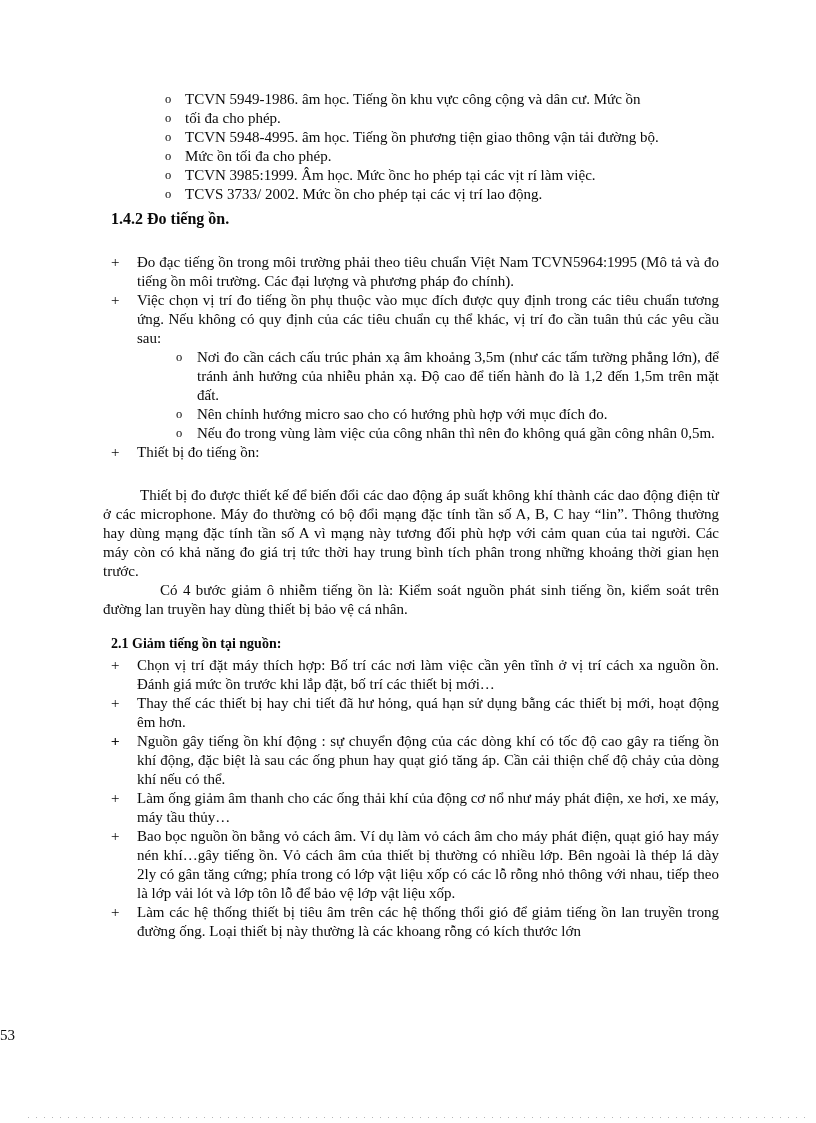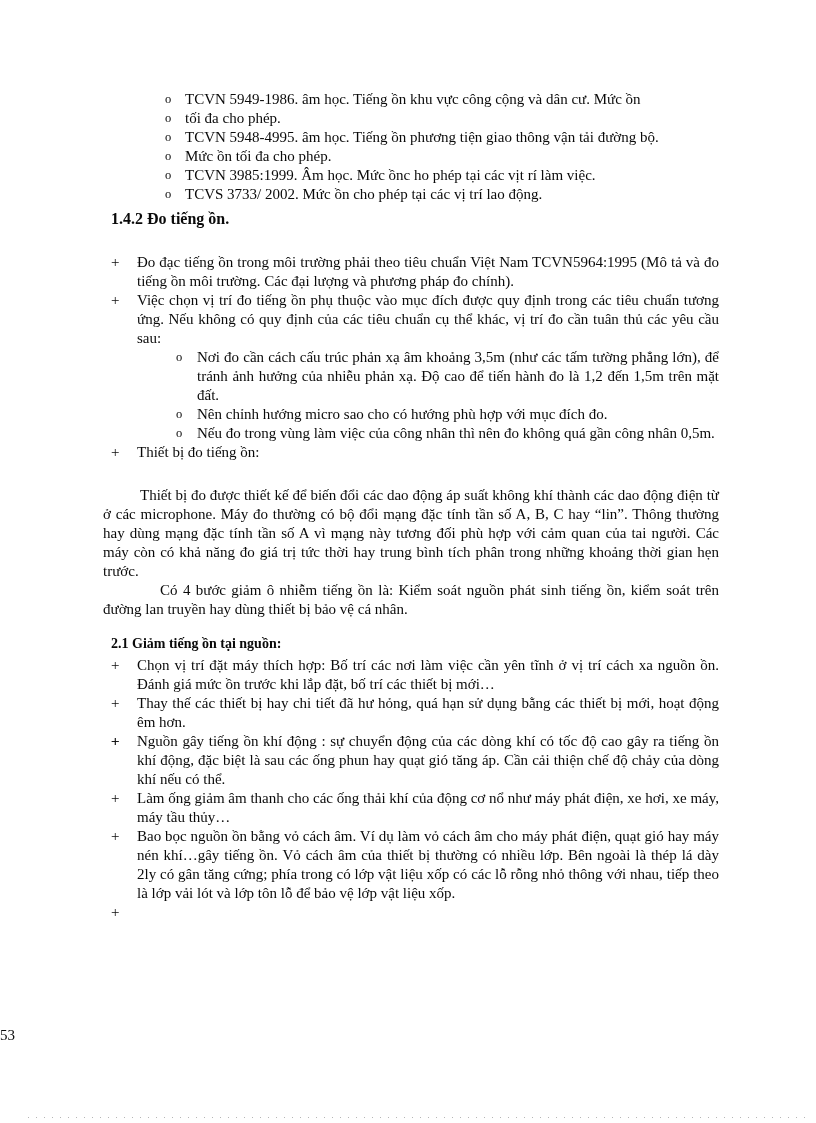--- a/index.html
+++ b/index.html
@@ -107,20 +107,20 @@
 
     <div class="h h21">2.1 Giảm tiếng ồn tại nguồn:</div>
 
     <ul class="plist">
       <li class="plus-item"><span class="p-marker">+</span><span>Chọn vị trí đặt máy thích hợp: Bố trí các nơi làm việc cần yên tĩnh ở vị trí cách xa nguồn ồn. Đánh giá mức ồn trước khi lắp đặt, bố trí các thiết bị mới…</span></li>
       <li class="plus-item"><span class="p-marker">+</span><span>Thay thế các thiết bị hay chi tiết đã hư hỏng, quá hạn sử dụng bằng các thiết bị mới, hoạt động êm hơn.</span></li>
       <li class="plus-item"><span class="p-marker">+</span></li>
       <li class="plus-item"><span class="p-marker">+</span><span>Nguồn gây tiếng ồn khí động : sự chuyển động của các dòng khí có tốc độ cao gây ra tiếng ồn khí động, đặc biệt là sau các ống phun hay quạt gió tăng áp. Cần cải thiện chế độ chảy của dòng khí nếu có thể.</span></li>
       <li class="plus-item"><span class="p-marker">+</span><span>Làm ống giảm âm thanh cho các ống thải khí của động cơ nổ như máy phát điện, xe hơi, xe máy, máy tầu thủy…</span></li>
       <li class="plus-item"><span class="p-marker">+</span><span>Bao bọc nguồn ồn bằng vỏ cách âm. Ví dụ làm vỏ cách âm cho máy phát điện, quạt gió hay máy nén khí…gây tiếng ồn. Vỏ cách âm của thiết bị thường có nhiều lớp. Bên ngoài là thép lá dày 2ly có gân tăng cứng; phía trong có lớp vật liệu xốp có các lỗ rỗng nhỏ thông với nhau, tiếp theo là lớp vải lót và lớp tôn lỗ để bảo vệ lớp vật liệu xốp.</span></li>
-      <li class="plus-item"><span class="p-marker">+</span></li>
+      <li class="plus-item"><span class="p-marker">+</span><span>Làm các hệ thống thiết bị tiêu âm trên các hệ thống thổi gió để giảm tiếng ồn lan truyền trong đường ống. Loại thiết bị này thường là các khoang rỗng có kích thước lớn</span></li>
     </ul>
 
   </div>
 
   <div class="page-number">53</div>
   <div class="dotted-line"></div>
 </div>
 
 </body></html>

